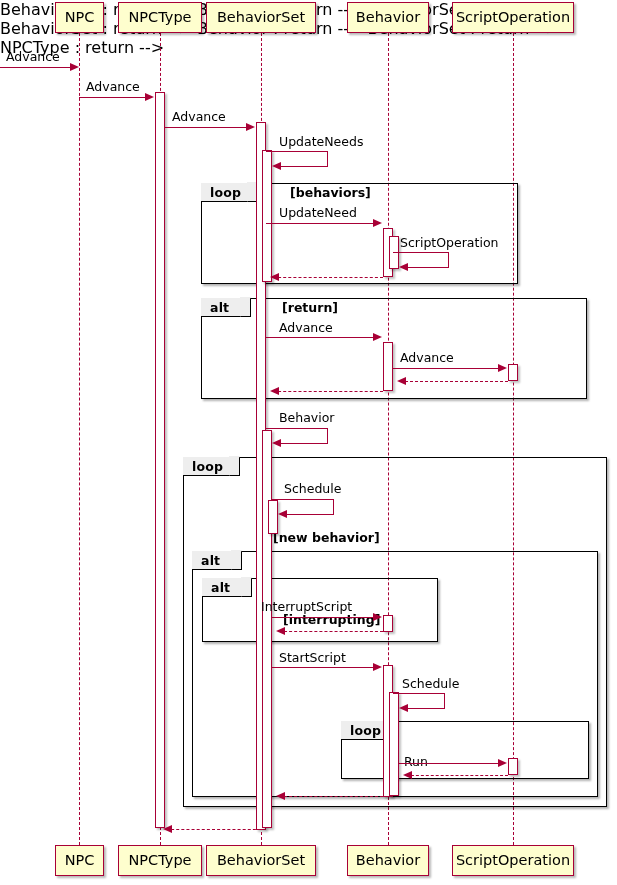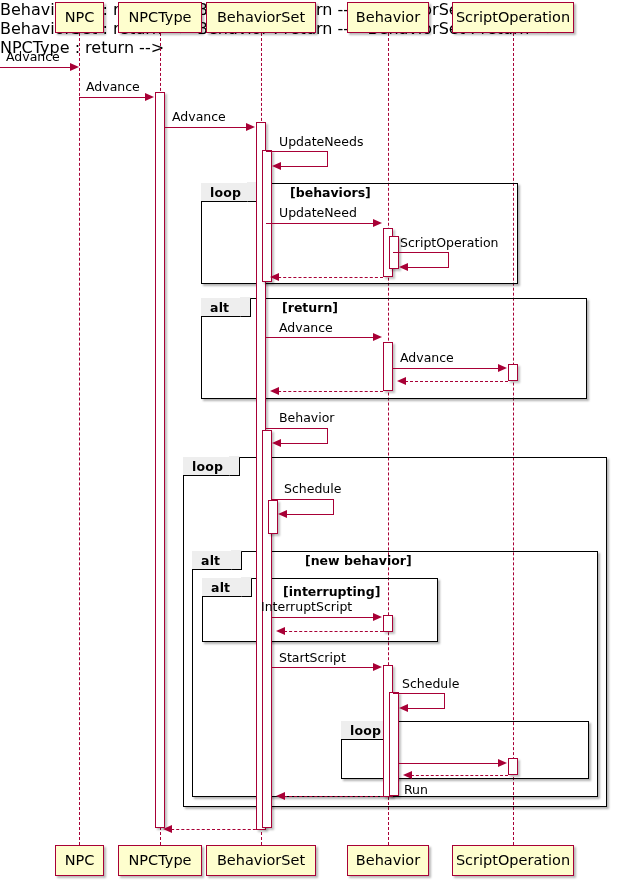--- a/index.html
+++ b/index.html
@@ -142,29 +142,29 @@
     <span>loop</span>
     <span class="notch"></span>
   </div>
 
   
   <div class="fragment" style="left:192px; top:551px; width:406px; height:246px;"></div>
   <div class="frag-tab" style="left:192px; top:551px; width:50px;">
     <span>alt</span>
     <span class="notch"></span>
   </div>
-  <div class="frag-cond" style="left:273px; top:555px;margin-left:32px;">[new behavior]</div>
+  <div class="frag-cond" style="left:273px; top:532px;">[new behavior]</div>
 
   
   <div class="fragment" style="left:202px; top:578px; width:236px; height:64px;"></div>
   <div class="frag-tab" style="left:202px; top:578px; width:50px;">
     <span>alt</span>
     <span class="notch"></span>
   </div>
-  <div class="frag-cond" style="left:283px; top:586px;">[interrupting]</div>
+  <div class="frag-cond" style="left:283px; top:614px;">[interrupting]</div>
 
   
   <div class="fragment" style="left:341px; top:721px; width:248px; height:58px;"></div>
   <div class="frag-tab" style="left:341px; top:721px; width:57px;">
     <span>loop</span>
     <span class="notch"></span>
   </div>
 
   
   
@@ -280,21 +280,21 @@
   <div class="arrow right" style="left:373px; top:662.5px;"></div>
 
   
   <div class="label" style="left:402px; top:678px;">Schedule</div>
   <div class="msg" style="left:393px; top:693px; width:52px;"></div>
   <div class="vline" style="left:444px; top:693px; height:16px;"></div>
   <div class="msg" style="left:402px; top:708px; width:43px;"></div>
   <div class="arrow left" style="left:399px; top:703.5px;"></div>
 
   
-  <div class="label" style="left:404px; top:784px;">Run</div>
+  <div class="label" style="left:404px; top:756px;">Run</div>
   <div class="msg" style="left:399px; top:763px; width:100px;"></div>
   <div class="arrow right" style="left:498px; top:758.5px;"></div>
 
    Behavior : return --&gt;
   <div class="msg dashed" style="left:406px; top:775px; width:102px;"></div>
   <div class="arrow left" style="left:403px; top:770.5px;"></div>
 
    BehaviorSet : return --&gt;
   <div class="msg dashed" style="left:279px; top:796px; width:104px;"></div>
   <div class="arrow left" style="left:276px; top:791.5px;"></div>

